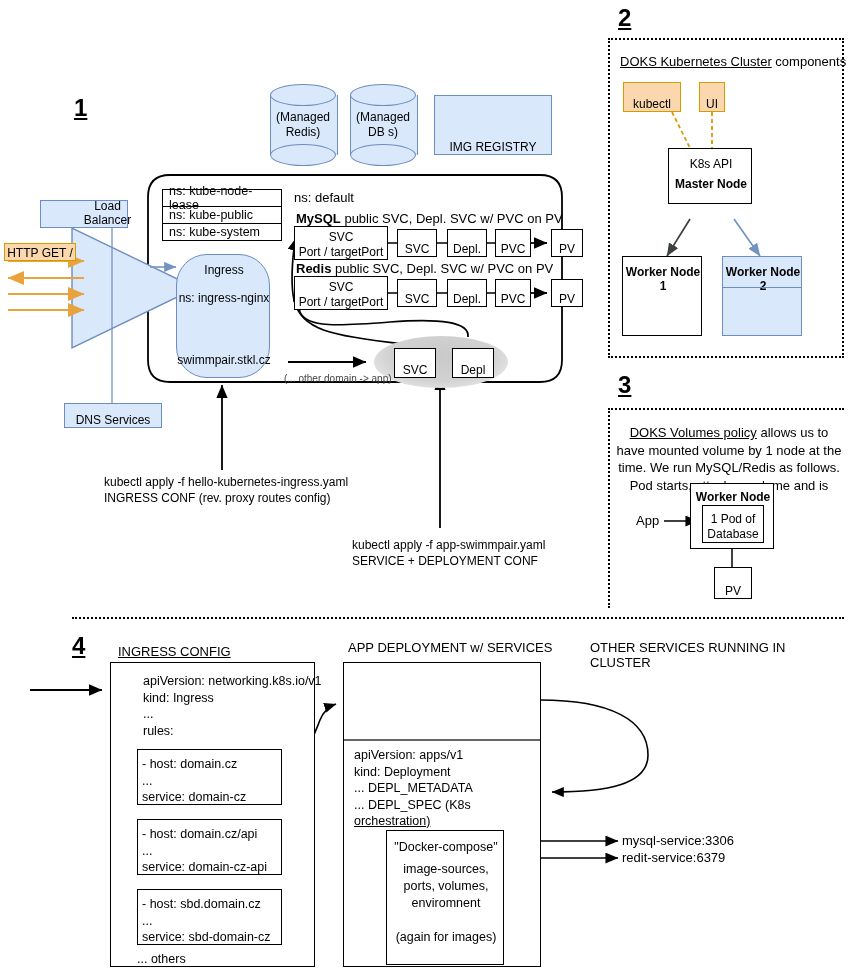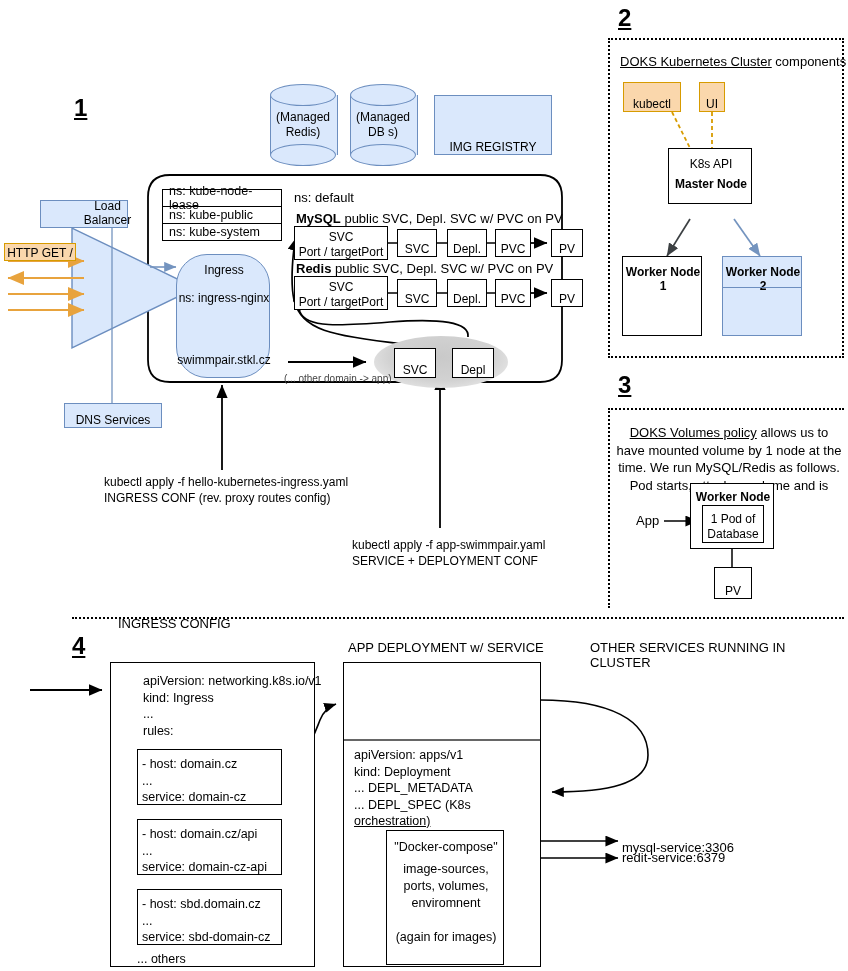--- a/index.html
+++ b/index.html
@@ -230,22 +230,22 @@
 <div class="abs wbox" style="left:690px;top:483px;width:84px;height:66px;">
   <div class="abs lbl bold ctr" style="left:0;top:6px;width:84px;">Worker Node</div>
 </div>
 <div class="abs wbox ctr lbl pre" style="left:702px;top:505px;width:62px;height:38px;line-height:1.25;">1 Pod of
 Database</div>
 <div class="abs wbox ctr lbl" style="left:714px;top:567px;width:38px;height:32px;">PV</div>
 
 <div class="abs dotline" style="left:72px;top:617px;width:772px;height:0;"></div>
 <div class="abs secnum" style="left:72px;top:634px;">4</div>
 
-<div class="abs lbl13" style="left:118px;top:616px;">INGRESS CONFIG</div>
-<div class="abs lbl13" style="left:348px;top:640px;">APP DEPLOYMENT w/ SERVICE</div>
+<div class="abs lbl13" style="left:118px;top:644px;text-decoration:underline;">INGRESS CONFIG</div>
+<div class="abs lbl13" style="left:348px;top:640px;">APP DEPLOYMENT w/ SERVICES</div>
 <div class="abs lbl13" style="left:590px;top:640px;">OTHER SERVICES RUNNING IN CLUSTER</div>
 
 <div class="abs wbox" style="left:110px;top:662px;width:205px;height:305px;">
   <div class="abs codebox pre" style="left:14px;top:10px;width:185px;margin-left:18px;">apiVersion: networking.k8s.io/v1
 kind: Ingress
 ...
 rules:</div>
   <div class="abs wbox codebox pre" style="left:26px;top:86px;width:145px;height:56px;padding:6px 0 0 4px;">- host: domain.cz
 ...
 service: domain-cz</div>
@@ -270,14 +270,14 @@
     <div class="abs codebox pre" style="left:0;top:30px;width:118px;text-align:center;line-height:1.35;">image-sources,
 ports, volumes,
 enviromnent
 
 (again for images)
 
 ...</div>
   </div>
 </div>
 
-<div class="abs lbl13" style="left:622px;top:833px;margin-top:7px;">mysql-service:3306</div>
+<div class="abs lbl13" style="left:622px;top:833px;">mysql-service:3306</div>
 <div class="abs lbl13" style="left:622px;top:850px;">redit-service:6379</div>
 
 </body></html>

